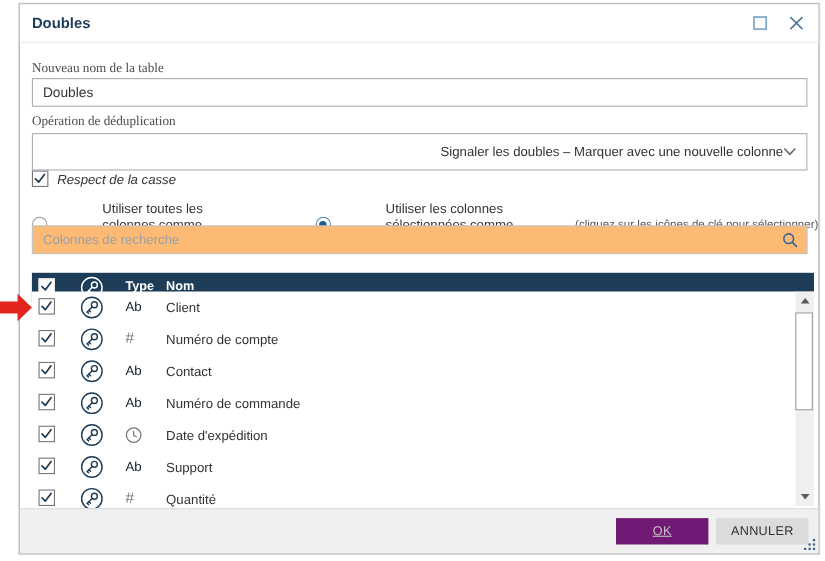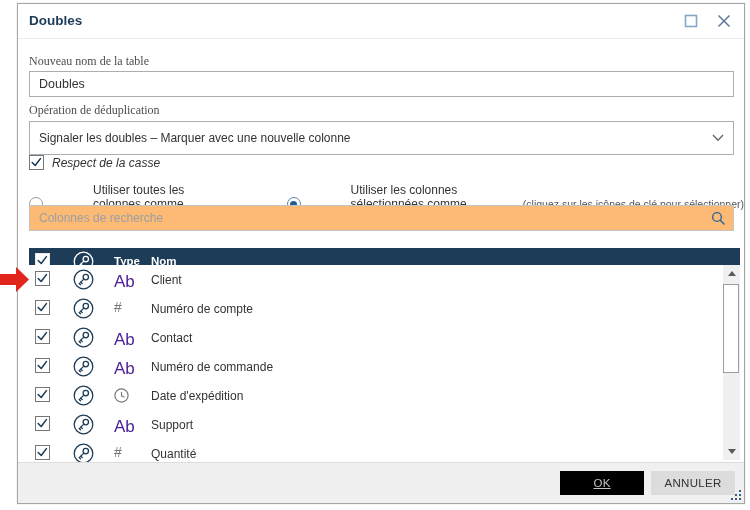--- a/index.html
+++ b/index.html
@@ -27,21 +27,21 @@
 
   .text-input {
     position:absolute; left:11px; top:67px; width:705px; height:26px;
     border:1px solid #a9aeb4; background:#fff;
     display:flex; align-items:center; padding-left:9px;
     font-size:12.5px; color:#333;
   }
   .select-box {
     position:absolute; left:11px; top:117px; width:705px; height:26px;
     border:1px solid #a9aeb4; background:#fff;
-    display:flex; align-items:center; justify-content:space-between;
+    display:flex; align-items:center; justify-content:flex-end;
     padding:16px 9px; font-size:12px; color:#333; cursor:default;
   }
 
   .check-row { position:absolute; left:11px; top:151px; display:flex; align-items:center; gap:8px;font-style:italic; }
   .checkbox {
     width:15px; height:15px; background:#fff; border:1px solid #767676;
     display:flex; align-items:center; justify-content:center; flex:0 0 auto;
   }
   .check-label { font-size:12px; color:#333; }
 
@@ -69,21 +69,21 @@
   }
   .tbl-header .checkbox { position:absolute; left:6px; top:5px; border-color:#e8e8e8; }
   .col-key { position:absolute; left:44px; top:3px; width:21px; height:21px; }
   .col-type { position:absolute; left:85px; top:7px; font-size:11.5px; font-weight:bold; }
   .col-name { position:absolute; left:122px; top:7px; font-size:11.5px; font-weight:bold; }
 
   .tbl-body { position:absolute; left:11px; top:261px; width:711px; height:199px; background:#fff; overflow:hidden; }
   .tbl-row { position:relative; height:29px; }
   .tbl-row .checkbox { position:absolute; left:6px; top:6px; }
   .row-key { position:absolute; left:44px; top:4px; width:21px; height:21px; color:#1d3c57; }
-  .row-glyph-text { position:absolute; left:85px; top:7px; font-size:17px; color:#4c1d95; }
+  .row-glyph-text { position:absolute; left:85px; top:7px; font-size:12px; color:#0f172a; }
   .row-glyph-num  { position:absolute; left:85px; top:5px; font-size:14px; color:#777; }
   .row-glyph-date { position:absolute; left:84px; top:6px; width:17px; height:17px; }
   .row-name { position:absolute; left:122px; top:8px; font-size:12px; color:#333; }
 
   
   .scrollbar { position:absolute; right:0; top:0; width:17px; height:195px; background:#f0f0f0; }
   .scroll-btn { position:absolute; left:0; width:17px; height:17px; display:flex; align-items:center; justify-content:center; }
   .scroll-btn.up { top:0; }
   .scroll-btn.down { bottom:0; }
   .tri-up { width:0; height:0; border-left:4px solid transparent; border-right:4px solid transparent; border-bottom:5px solid #5a5a5a; }
@@ -93,21 +93,21 @@
   
   .footer {
     position:absolute; left:0; right:0; bottom:0; height:41px;
     background:#f0f0f0; border-top:1px solid #dcdcdc;
     display:flex; align-items:center; justify-content:flex-end; gap:7px; padding-right:9px;
   }
   .btn {
     height:24px; min-width:84px; display:flex; align-items:center; justify-content:center;
     font-size:11.5px; letter-spacing:0.3px; border:none; font-family:"Liberation Sans", sans-serif;
   }
-  .btn-ok { background:#000000; color:#c4c4c4;text-decoration:underline; }
+  .btn-ok { background:#701a75; color:#c4c4c4;text-decoration:underline; }
   .btn-cancel { background:#dcdcdc; color:#333; cursor:pointer; }
 
   .resize-grip { position:absolute; right:2px; bottom:2px; width:11px; height:11px; }
 
   .red-arrow { position:absolute; left:0; top:267px; width:30px; height:25px; z-index:10; }
 </style>
 </head>
 <body>
 
 <svg width="0" height="0" style="position:absolute">

